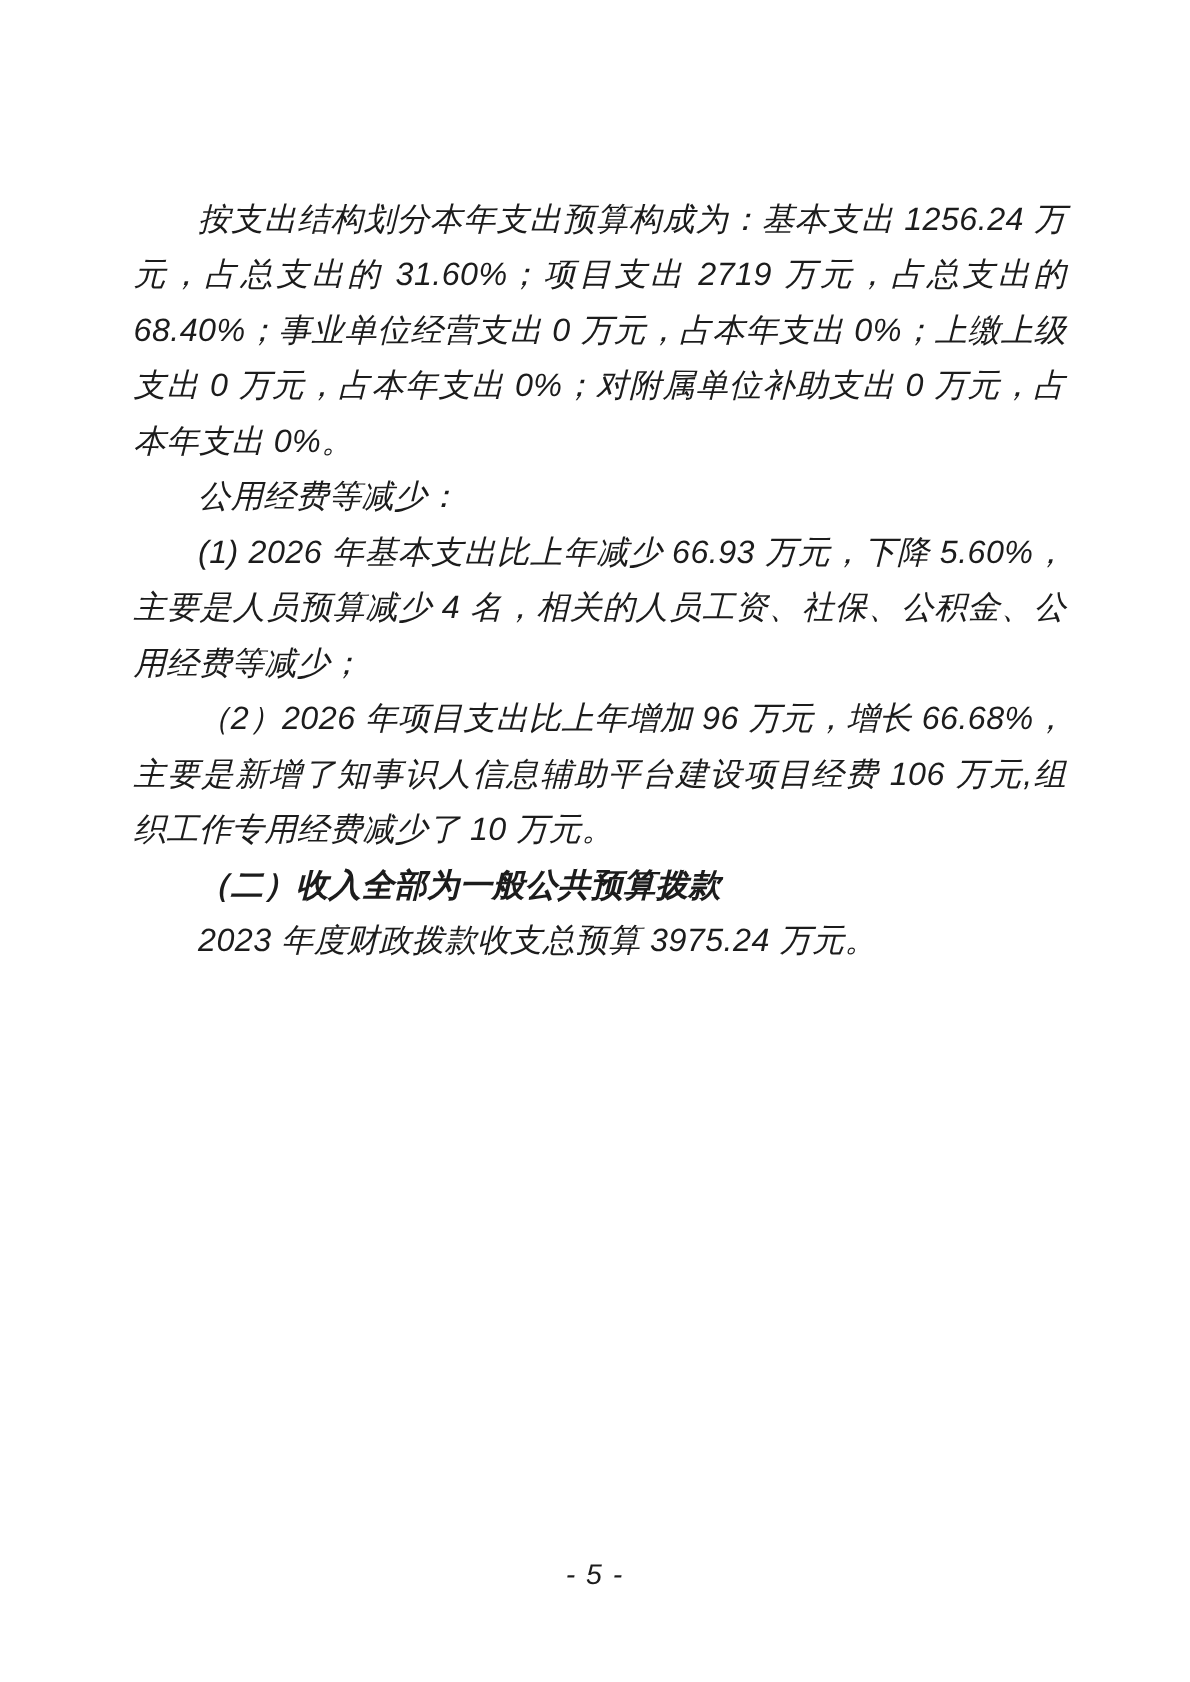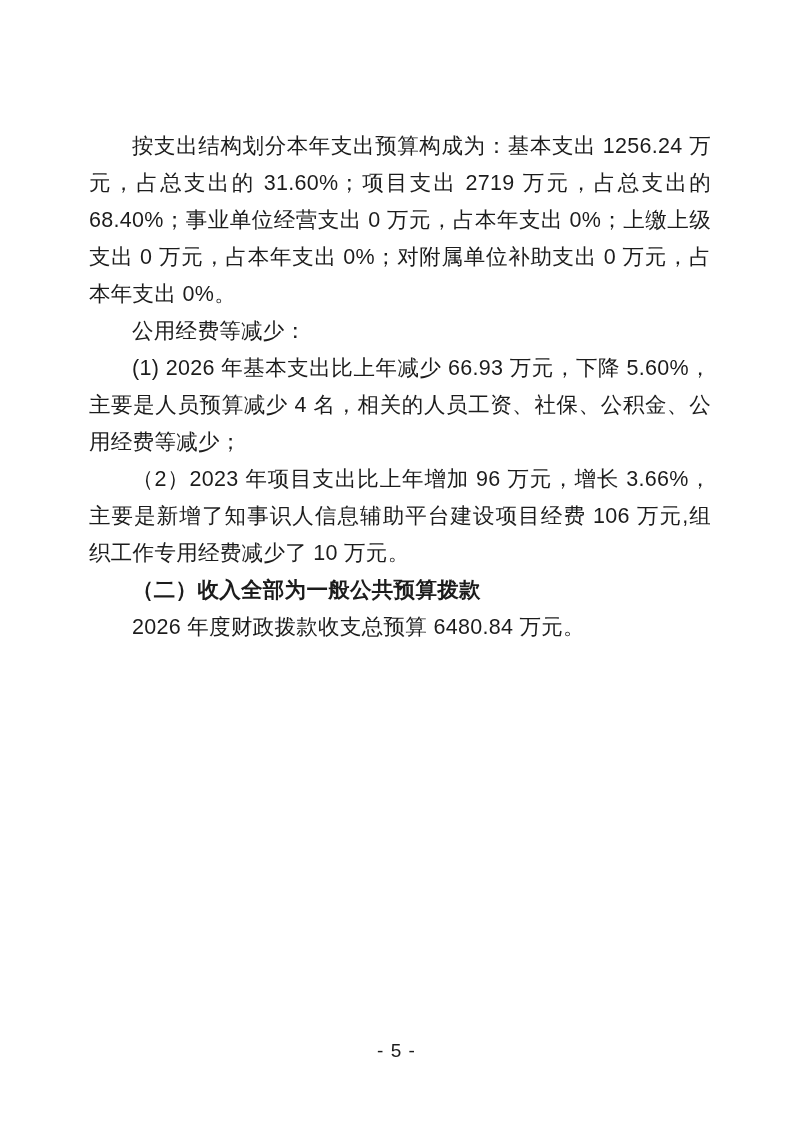--- a/index.html
+++ b/index.html
@@ -7,20 +7,21 @@
     padding: 0;
     background: #ffffff;
   }
   .page {
     position: relative;
     width: 793px;
     height: 1121px;
     background: #ffffff;
     overflow: hidden;
     font-family: "Liberation Sans", "DejaVu Sans", sans-serif;
+    font-style: italic;
   }
   .doc-body {
     position: absolute;
     left: 89px;
     top: 128px;
     width: 622px;
     font-size: 21.5px;
     line-height: 37px;
     color: #1c1c1c;
     text-align: justify;
@@ -47,18 +48,18 @@
   }
 </style>
 </head>
 <body>
 
 <div class="page">
   <div class="doc-body">
       <p class="body">按支出结构划分本年支出预算构成为：基本支出 1256.24 万元，占总支出的 31.60%；项目支出 2719 万元，占总支出的 68.40%；事业单位经营支出 0 万元，占本年支出 0%；上缴上级支出 0 万元，占本年支出 0%；对附属单位补助支出 0 万元，占本年支出 0%。</p>
       <p class="body">公用经费等减少：</p>
       <p class="body">(1) 2026 年基本支出比上年减少 66.93 万元，下降 5.60%，主要是人员预算减少 4 名，相关的人员工资、社保、公积金、公用经费等减少；</p>
-      <p class="body">（2）2023 年项目支出比上年增加 96 万元，增长 3.66%，主要是新增了知事识人信息辅助平台建设项目经费 106 万元,组织工作专用经费减少了 10 万元。</p>
+      <p class="body">（2）2026 年项目支出比上年增加 96 万元，增长 66.68%，主要是新增了知事识人信息辅助平台建设项目经费 106 万元,组织工作专用经费减少了 10 万元。</p>
       <p class="heading">（二）收入全部为一般公共预算拨款</p>
-      <p class="body">2026 年度财政拨款收支总预算 6480.84 万元。</p>
+      <p class="body">2023 年度财政拨款收支总预算 3975.24 万元。</p>
     </div>
   <div class="page-footer">- 5 -</div>
 </div>
 
 </body></html>

